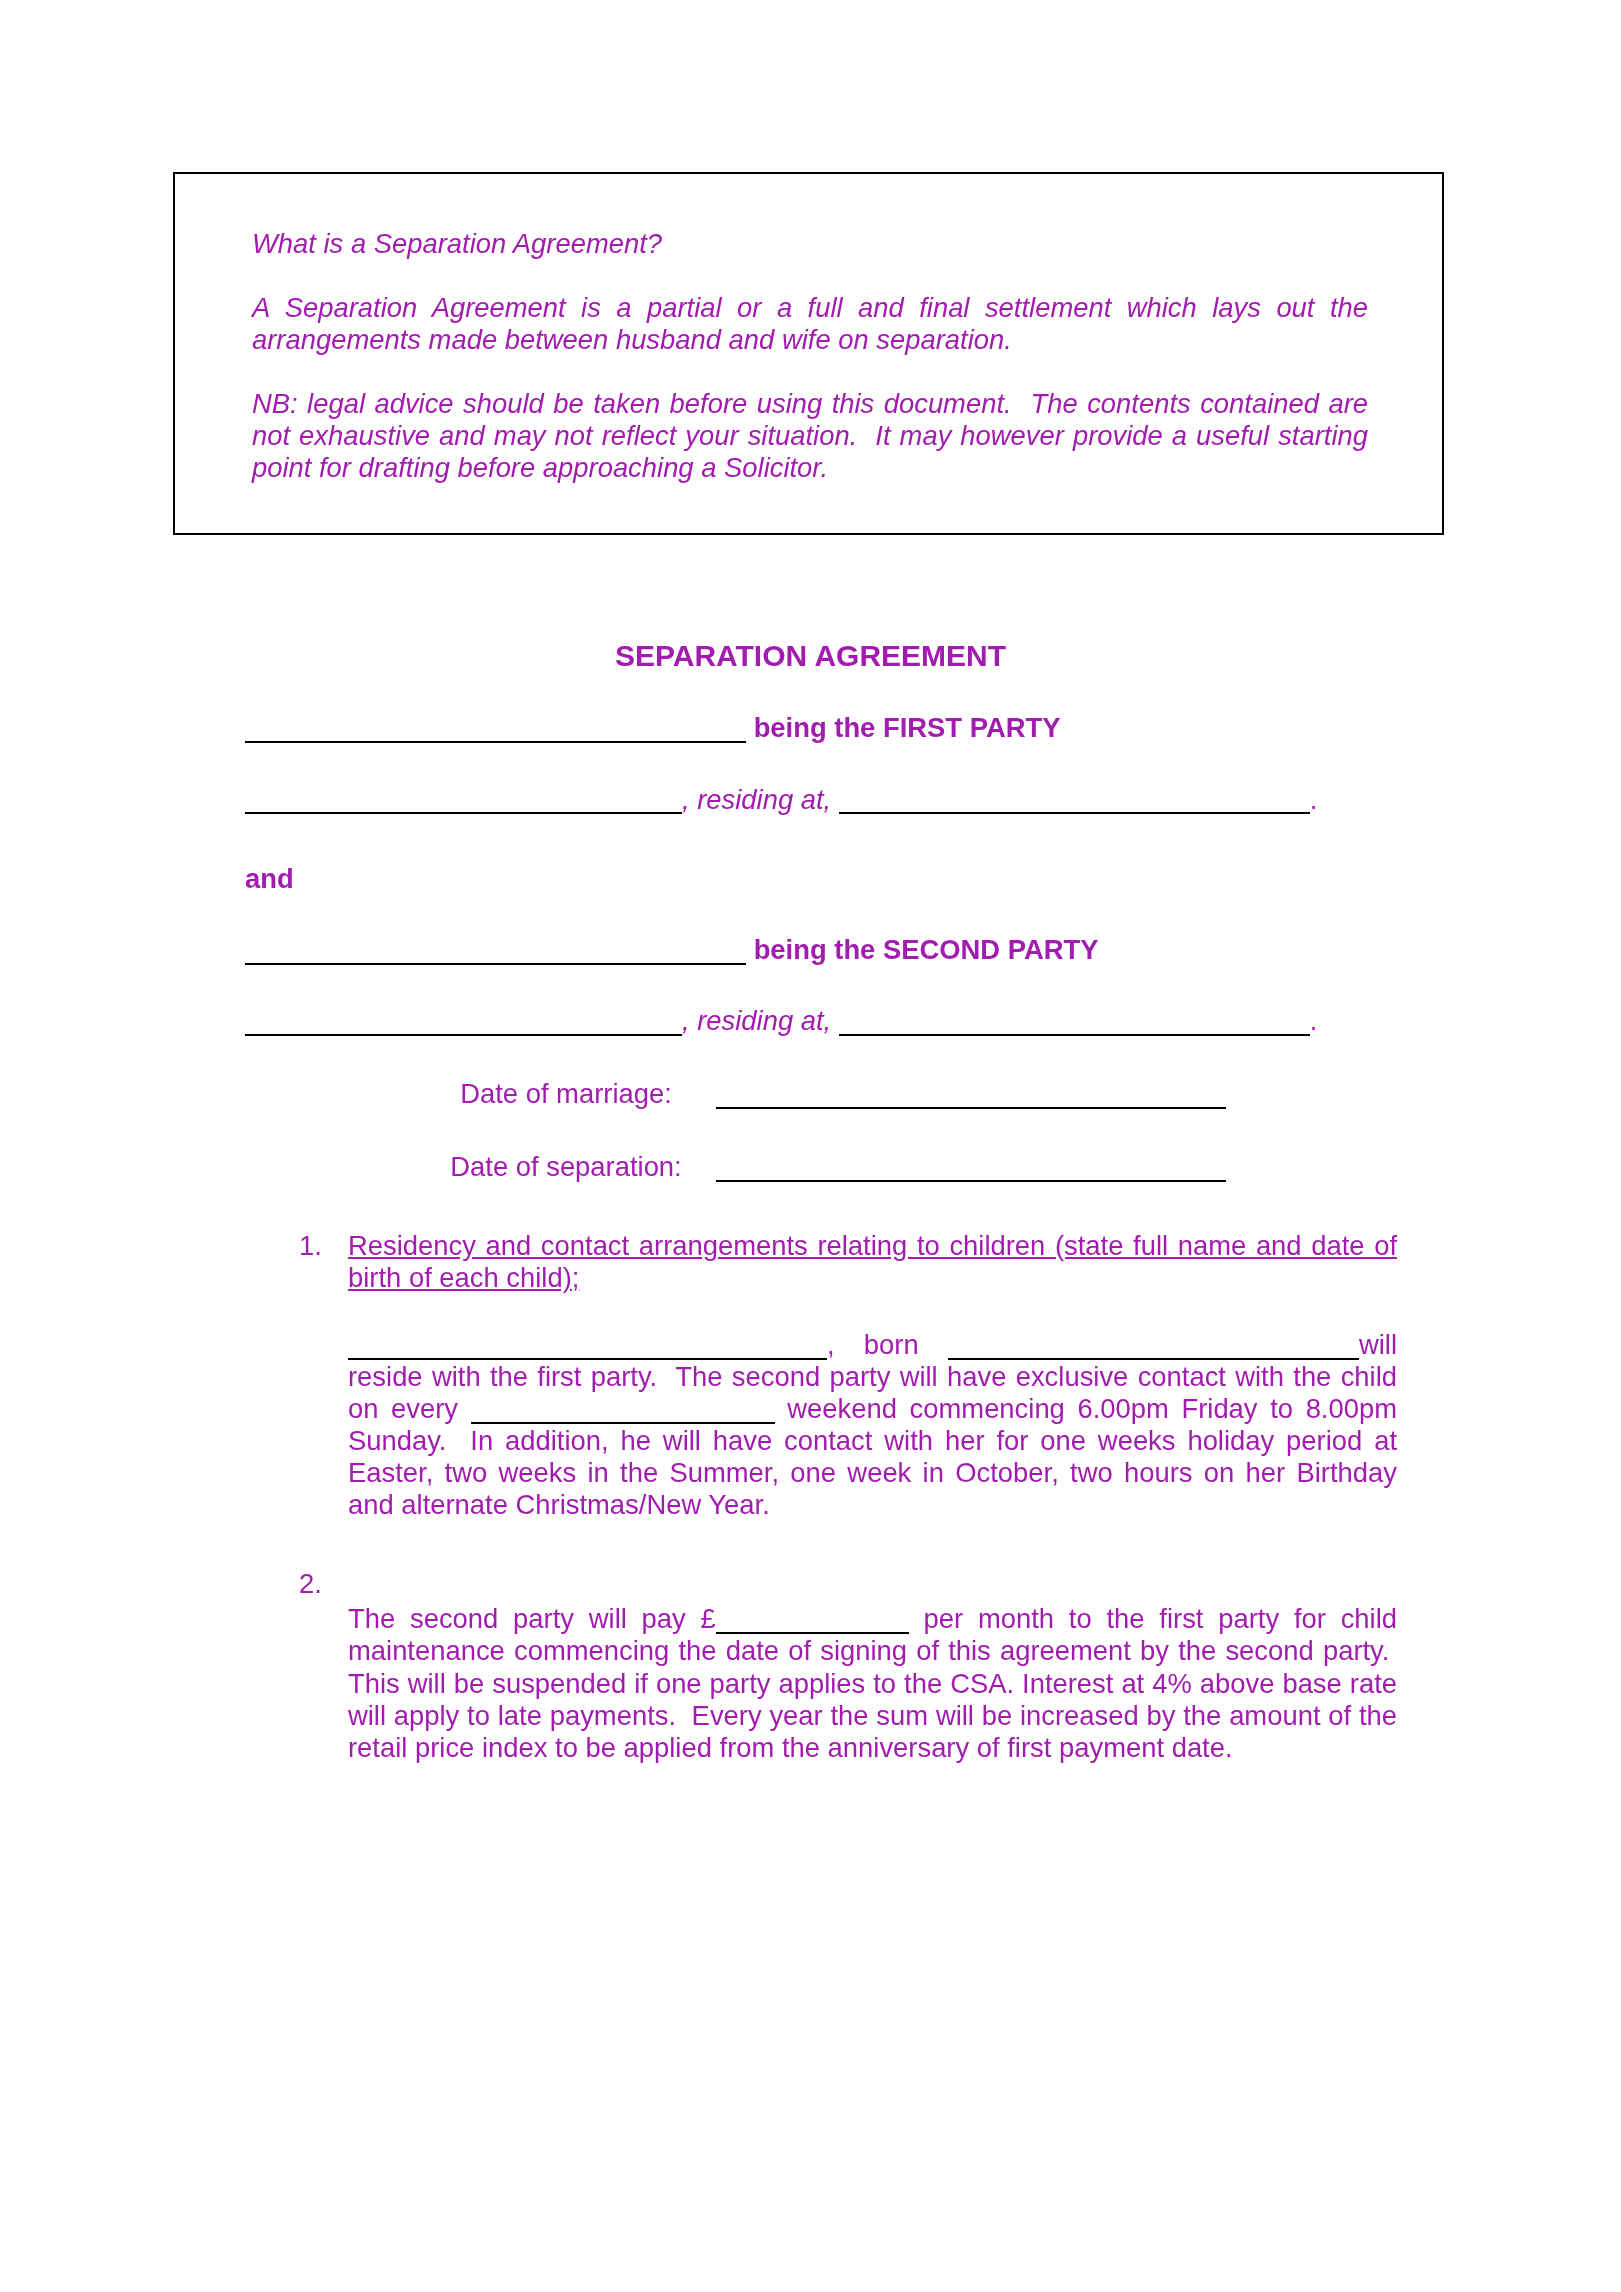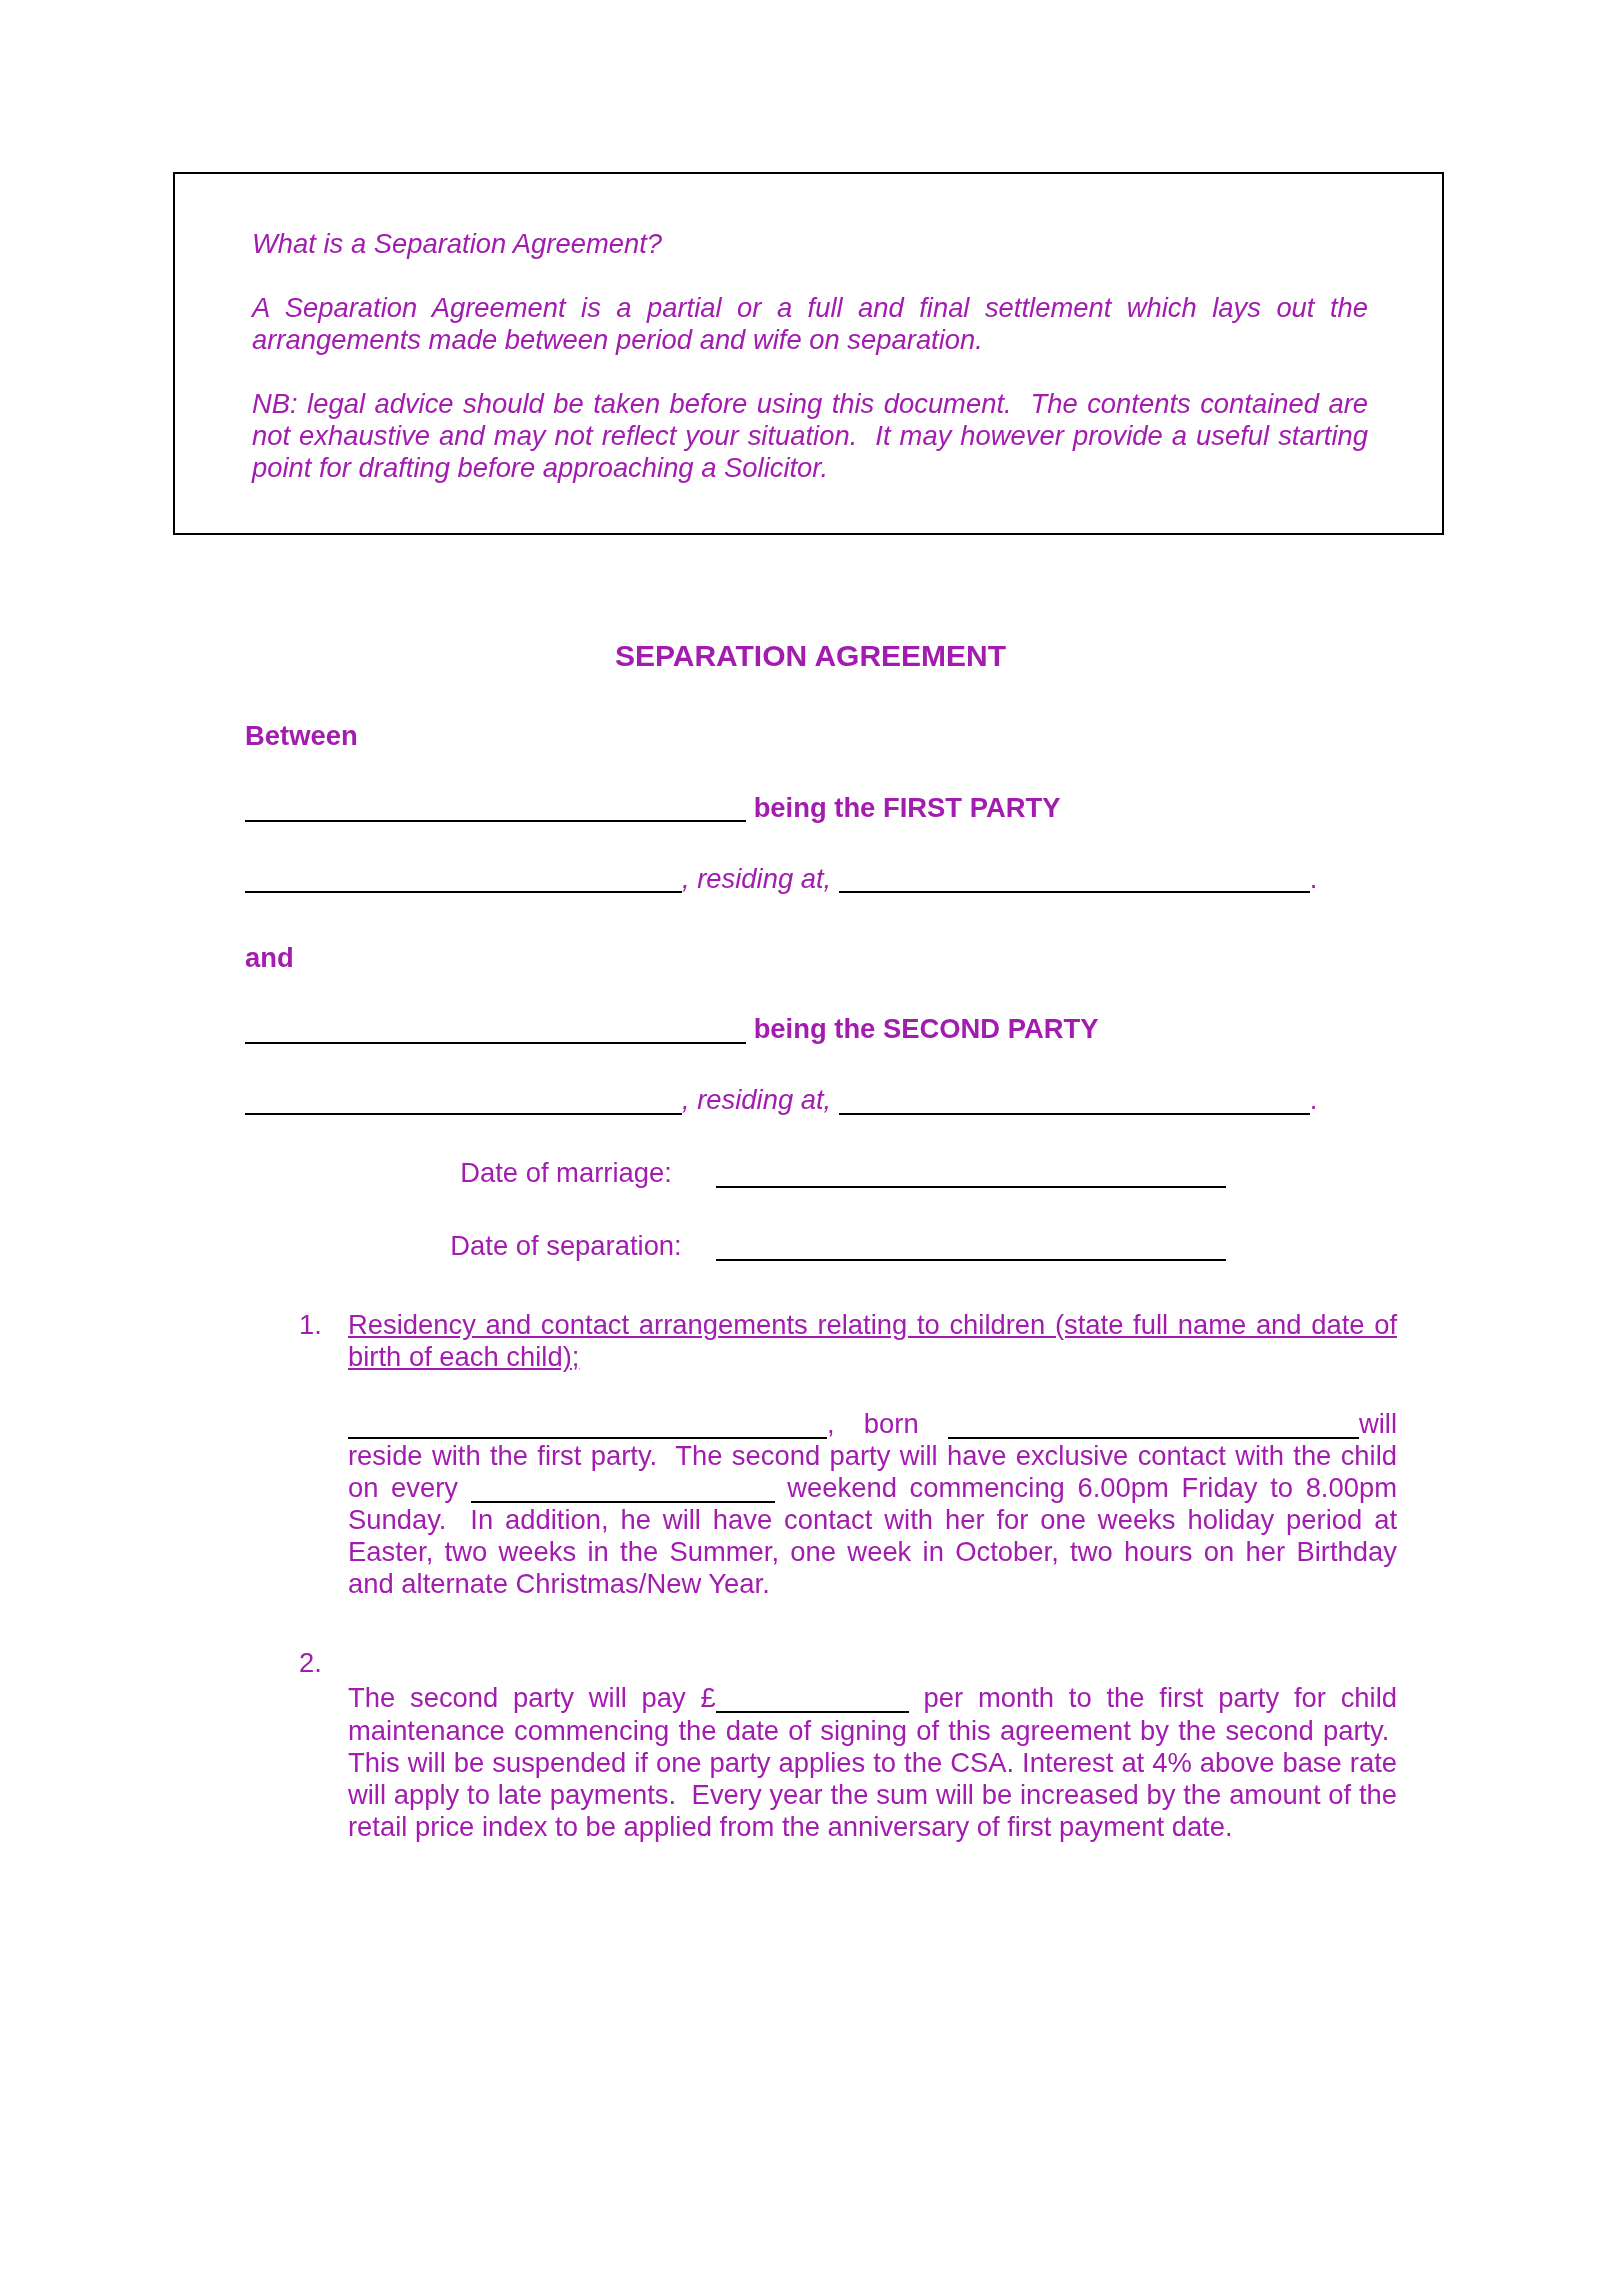--- a/index.html
+++ b/index.html
@@ -75,29 +75,28 @@
   .item-heading { text-decoration:underline; text-align:justify; }
   .item-para { margin-top:35px; text-align:justify; }
 </style>
 </head>
 <body>
 
 <div class="page">
 
   <div class="intro-box">
     <p class="intro-heading">What is a Separation Agreement?</p>
-    <p>A Separation Agreement is a partial or a full and final settlement which lays out the arrangements made between period and wife on separation.</p>
+    <p>A Separation Agreement is a partial or a full and final settlement which lays out the arrangements made between husband and wife on separation.</p>
     <p>NB: legal advice should be taken before using this document.&nbsp; The contents contained are not exhaustive and may not reflect your situation.&nbsp; It may however provide a useful starting point for drafting before approaching a Solicitor.</p>
   </div>
 
   <div class="doc-title">SEPARATION AGREEMENT</div>
 
   <div class="doc">
 
-    <div class="between-label">Between</div>
 
     <div class="line">
       <span class="blank w511"></span>
       <span class="bold">being the FIRST PARTY</span>
     </div>
 
     <div class="line">
       <span class="blank w446"></span><span class="italic">, residing at, </span><span class="blank w481"></span><span>.</span>
     </div>
 

